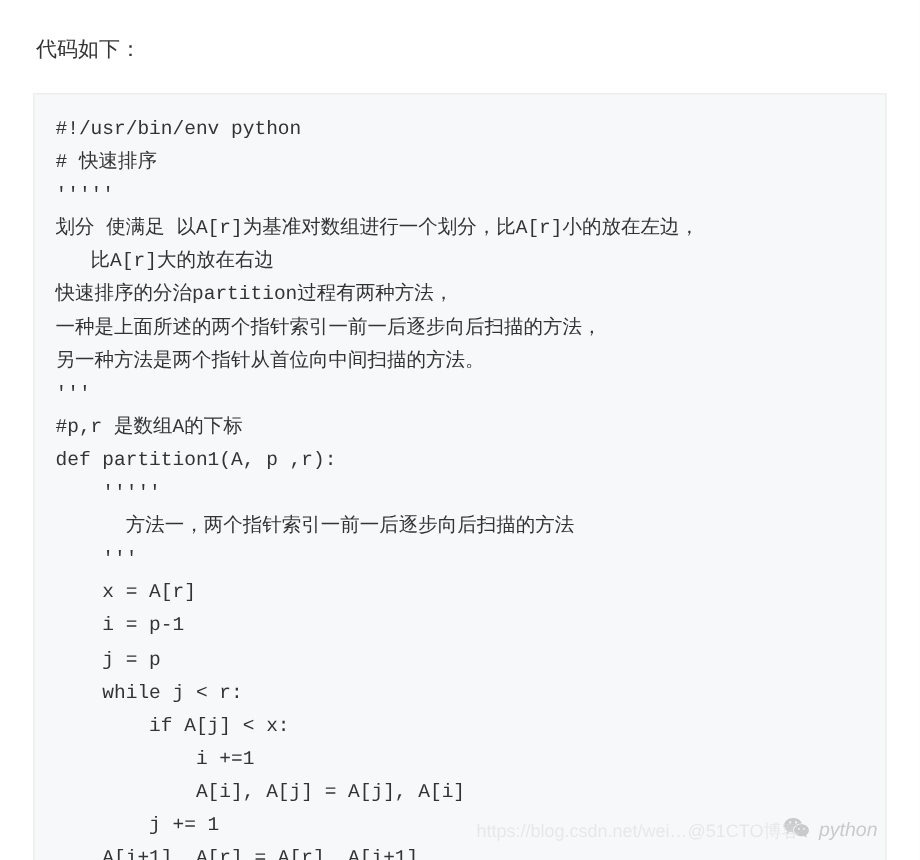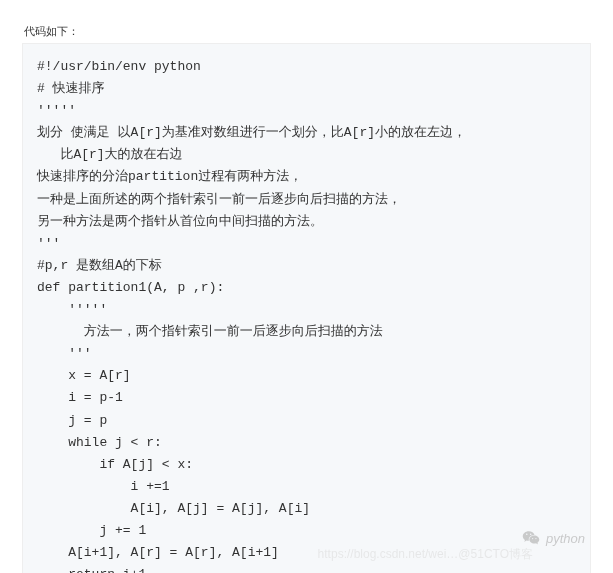--- a/index.html
+++ b/index.html
@@ -6,40 +6,40 @@
     margin: 0;
     padding: 22px;
     font-family: "Microsoft YaHei", "PingFang SC", Arial, sans-serif;
     font-size: 14px;
     color: #333;
     background: #fff;
     width: 613px;
     box-sizing: border-box;
   }
   .heading {
-    font-size: 11px;
+    font-size: 14px;
     color: #333;
-    margin: 2px 0 4px 2px;
+    margin: 2px 0 20px 2px;
   }
   pre.code {
     background: #f6f8fa;
     border: 1px solid #eee;
     padding: 12px 14px;
     font-family: Consolas, "Courier New", monospace;
     font-size: 13px;
     line-height: 1.7;
     color: #333;
     white-space: pre;
     overflow: hidden;
     margin: 0;
   }
   .watermark {
     position: absolute;
     right: 28px;
-    bottom: 26px;
+    bottom: 12px;
     color: #bbb;
     font-size: 13px;
     display: flex;
     align-items: center;
     gap: 6px;
     opacity: 0.75;
     font-style: italic;
     pointer-events: none;
   }
   .watermark .chat-icon {

